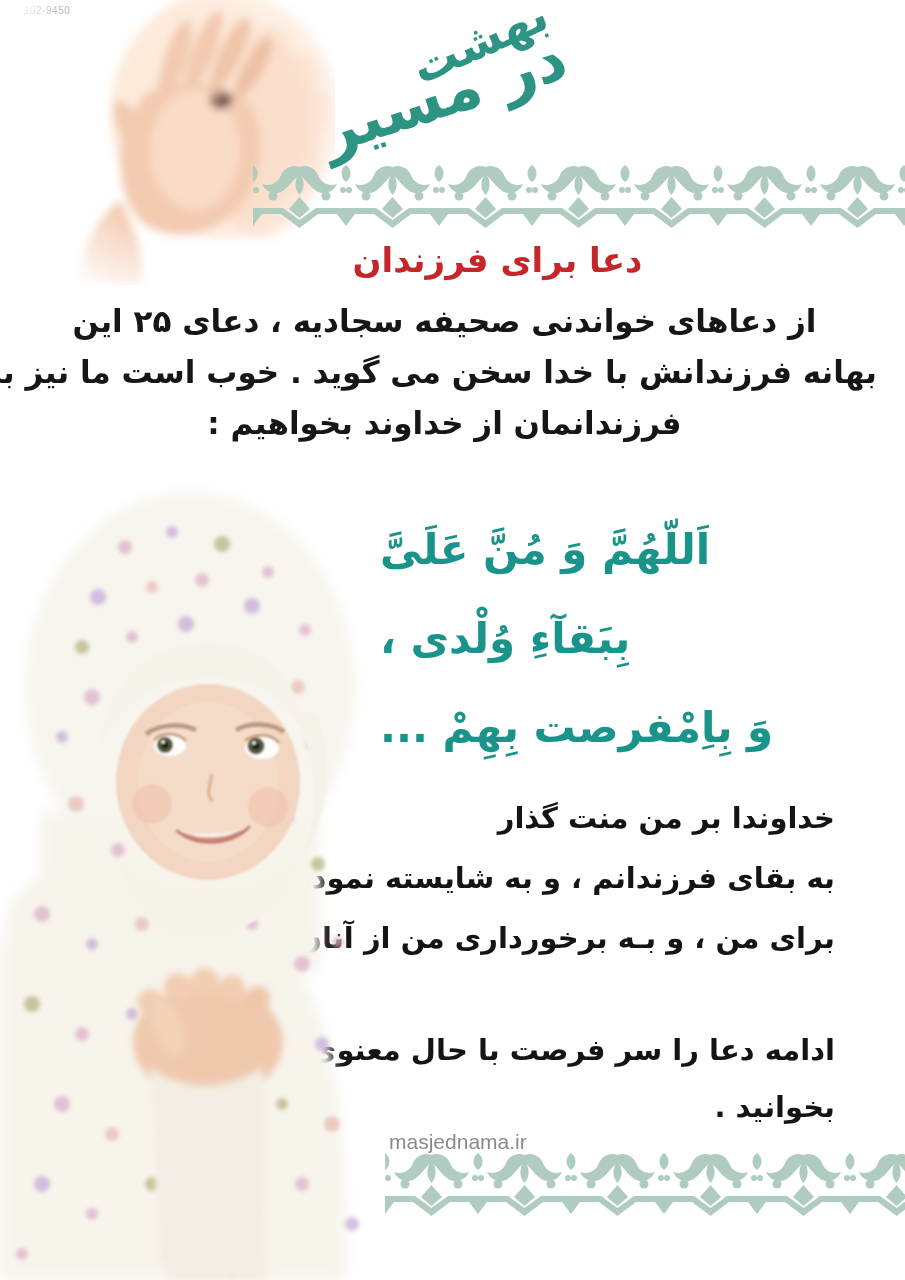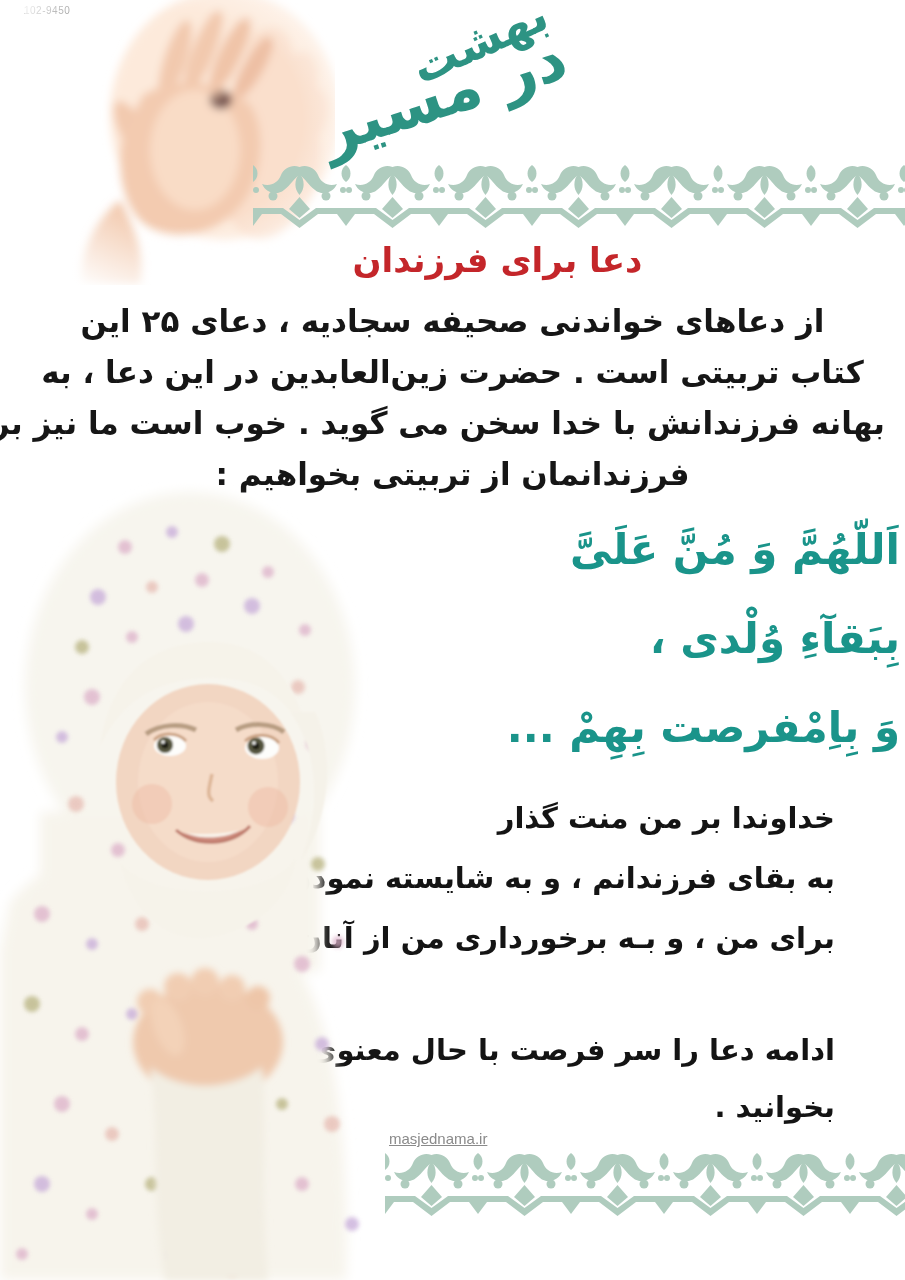--- a/index.html
+++ b/index.html
@@ -8,31 +8,31 @@
   .corner-code{position:absolute;top:5px;left:24px;font-family:"Liberation Sans",sans-serif;
                font-size:10px;color:#4a4a4a;letter-spacing:.5px;}
   .hands-photo{position:absolute;top:0;left:25px;width:310px;height:285px;}
   .calli{position:absolute;color:#2d9383;font-weight:bold;direction:rtl;white-space:nowrap;}
   .calli-top{top:14px;left:408px;font-size:46px;transform:rotate(-24deg);}
   .calli-main{top:58px;left:316px;font-size:62px;transform:rotate(-18deg);}
   .border-top{position:absolute;top:163px;left:253px;width:652px;height:73px;}
   .border-bottom{position:absolute;top:1151px;left:385px;width:520px;height:73px;}
   .heading{position:absolute;top:240px;left:90px;width:815px;text-align:center;direction:rtl;
            font-size:34px;font-weight:bold;color:#c4262a;white-space:nowrap;}
-  .intro{position:absolute;top:296px;left:20px;width:865px;text-align:center;direction:rtl;
+  .intro{position:absolute;top:296px;left:12px;width:865px;text-align:center;direction:rtl;
          font-size:31px;font-weight:bold;color:#161616;line-height:51px;white-space:nowrap;}
-  .prayer{position:absolute;top:505px;left:380px;width:520px;text-align:right;direction:rtl;
+  .prayer{position:absolute;top:505px;left:380px;width:520px;text-align:left;direction:rtl;
           color:#1a948a;font-weight:bold;font-size:42px;}
   .prayer .pline{line-height:89px;height:89px;white-space:nowrap;}
   .translation{position:absolute;top:788px;right:70px;width:575px;text-align:right;direction:rtl;
                font-size:29px;font-weight:bold;color:#141414;line-height:60px;white-space:nowrap;}
   .outro{position:absolute;top:1022px;right:70px;width:575px;text-align:right;direction:rtl;
          font-size:29px;font-weight:bold;color:#141414;line-height:57px;white-space:nowrap;}
   .watermark{position:absolute;top:1130px;left:389px;font-family:"Liberation Sans",sans-serif;
-             font-size:15px;color:#8a8a8a;text-decoration:underline;}
+             font-size:21px;color:#8a8a8a;}
   .girl-photo{position:absolute;top:482px;left:0;width:398px;height:798px;}
 </style>
 </head>
 <body>
 
 <div class="poster">
 
   <div class="corner-code">102-9450</div>
 
   <svg class="hands-photo" viewBox="0 0 310 285" aria-hidden="true">
@@ -84,23 +84,22 @@
         </g>
       </pattern>
     </defs>
     <rect width="652" height="73" fill="url(#ornA)"></rect>
   </svg>
 
   <div class="heading">دعا برای فرزندان</div>
 
   <div class="intro">
     <div>از دعاهای خواندنی صحیفه سجادیه ، دعای ۲۵ این</div>
-    <div>کتاب تربیتی است . حضرت زین‌العابدین در این دعا ، به</div>
     <div>بهانه فرزندانش با خدا سخن می گوید . خوب است ما نیز برای</div>
-    <div>فرزندانمان از تربیتی بخواهیم :</div>
+    <div>فرزندانمان از خداوند بخواهیم :</div>
   </div>
 
   <div class="prayer">
     <div class="pline">اَللّهُمَّ وَ مُنَّ عَلَیَّ</div>
     <div class="pline">بِبَقآءِ وُلْدی ،</div>
     <div class="pline">وَ بِاِمْفرصت بِهِمْ ...</div>
   </div>
 
   <div class="translation">
     <div>خداوندا بر من منت گذار</div>

